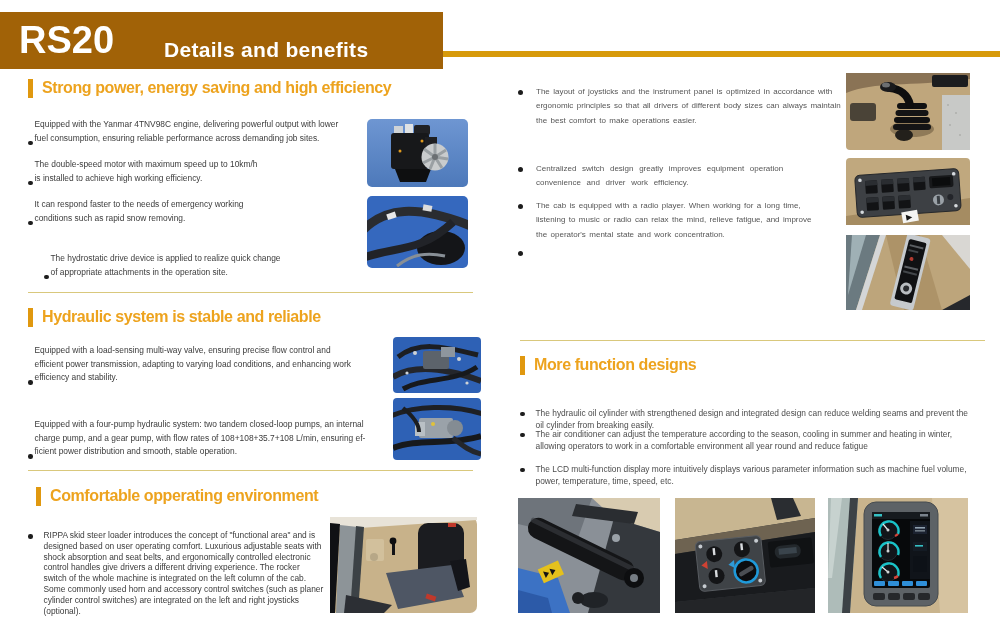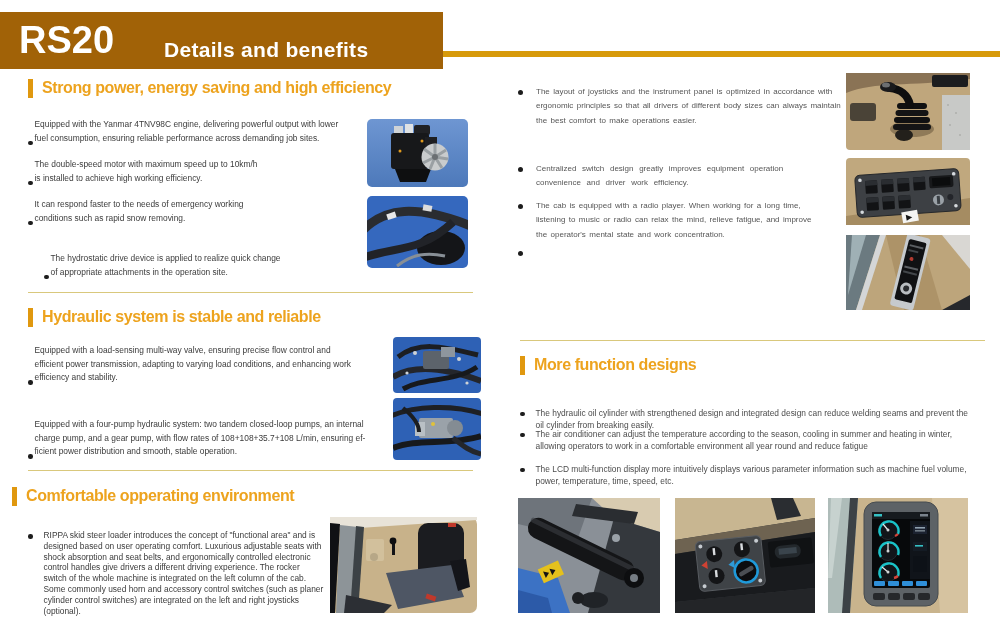--- a/index.html
+++ b/index.html
@@ -87,21 +87,21 @@
   </div>
   <div class="b lb" style="left:28px;top:418px;width:360px;">
     <span class="dot"></span>
     <span class="t">Equipped with a four-pump hydraulic system: two tandem closed-loop pumps, an internal
 charge pump, and a gear pump, with flow rates of 108+108+35.7+108 L/min, ensuring ef-
 ficient power distribution and smooth, stable operation.</span>
   </div>
 
   <div class="hr" style="left:28px;top:470px;width:445px;"></div>
 
-  <div class="sh" style="left:12px;top:485px;">
+  <div class="sh" style="left:36px;top:485px;">
     <span class="bar"></span>
     <span class="tx">Comfortable opperating environment</span>
   </div>
 
   <div class="b para" style="left:28px;top:518px;width:305px;margin-top:12px;">
     <span class="dot"></span>
     <span class="t">RIPPA skid steer loader introduces the concept of "functional area" and is
 designed based on user operating comfort. Luxurious adjustable seats with
 shock absorption and seat belts, and ergonomically controlled electronic
 control handles give drivers a different driving experience. The rocker

